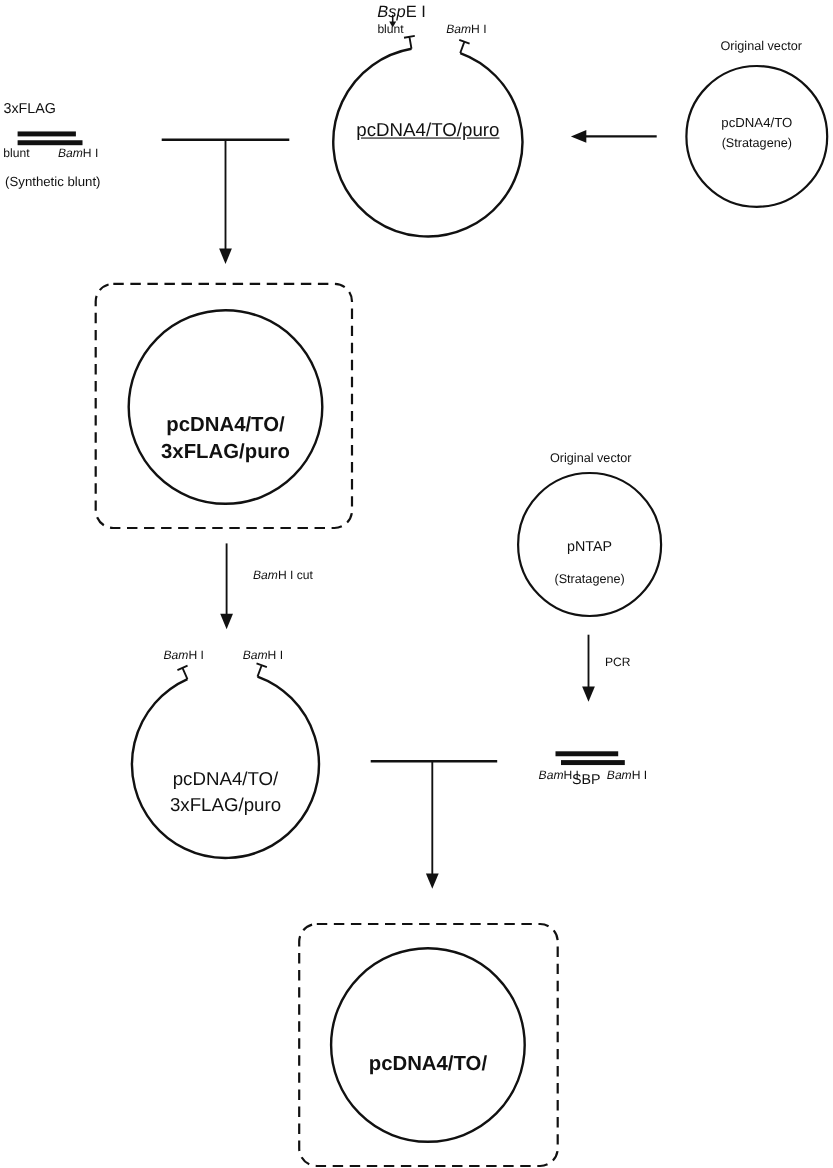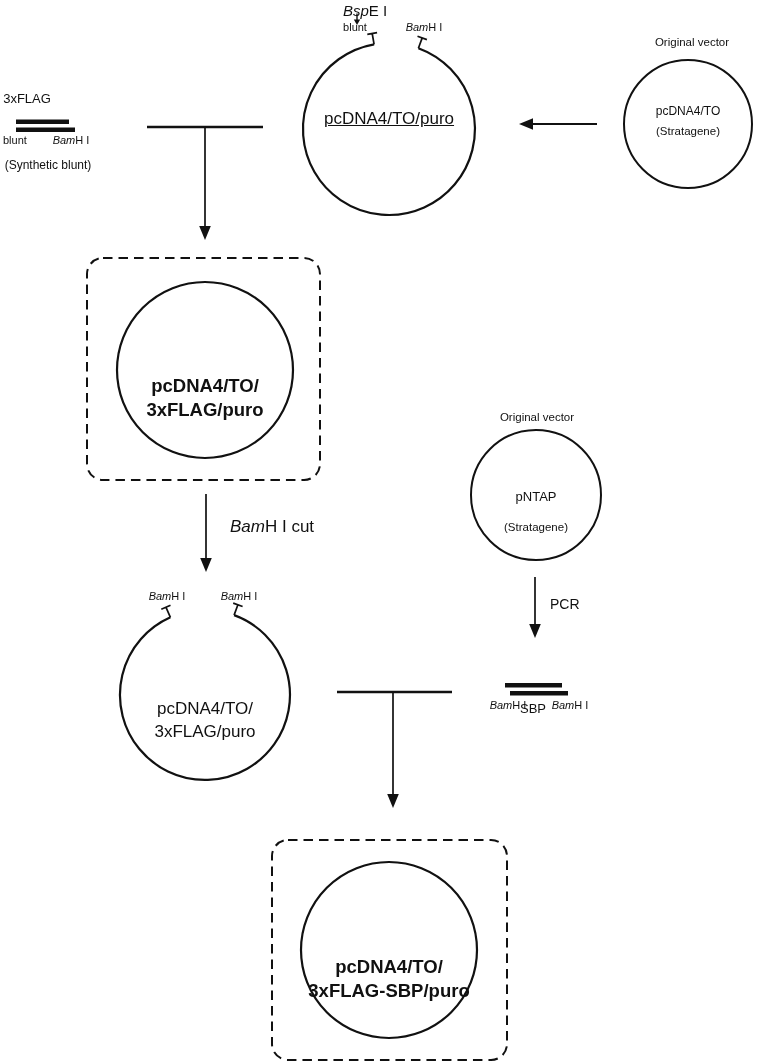--- a/index.html
+++ b/index.html
@@ -107,37 +107,36 @@
   <div class="lbl" style="left:27px; top:92px; font-size:13px;">3xFLAG</div>
   <div class="lbl-left" style="left:3px; top:134px; font-size:11px;">blunt</div>
   <div class="lbl" style="left:71px; top:134px; font-size:11px;"><i>Bam</i><span>H I</span></div>
   <div class="lbl" style="left:48px; top:159px; font-size:12px;">(Synthetic blunt)</div>
 
   <div class="name-block bold" style="left:205px; top:342px; font-size:18.5px; line-height:24px;">
     <div>pcDNA4/TO/</div>
     <div>3xFLAG/puro</div>
   </div>
 
-  <div class="lbl-left" style="left:230px; top:517px; font-size:17px;"><i>Bam</i><span>H I cut</span></div>
+  <div class="lbl-left" style="left:230px; top:517px; font-size:11px;"><i>Bam</i><span>H I cut</span></div>
 
   <div class="lbl" style="left:167px; top:590px; font-size:11px;"><i>Bam</i><span>H I</span></div>
   <div class="lbl" style="left:239px; top:590px; font-size:11px;"><i>Bam</i><span>H I</span></div>
   <div class="name-block" style="left:205px; top:665px; font-size:17px; line-height:23px;">
     <div>pcDNA4/TO/</div>
     <div>3xFLAG/puro</div>
   </div>
 
   <div class="lbl" style="left:537px; top:411px; font-size:11.5px;">Original vector</div>
   <div class="lbl" style="left:536px; top:478px; font-size:13px;margin-top:12px;">pNTAP</div>
   <div class="lbl" style="left:536px; top:497px; font-size:11.5px;margin-top:24px;">(Stratagene)</div>
 
-  <div class="lbl-left" style="left:550px; top:596px; font-size:14px;">PCR</div>
+  <div class="lbl-left" style="left:550px; top:596px; font-size:11px;">PCR</div>
 
   <div class="lbl" style="left:533px; top:658px; font-size:13px;margin-top:44px;">SBP</div>
   <div class="lbl" style="left:508px; top:699px; font-size:11px;"><i>Bam</i><span>H I</span></div>
   <div class="lbl" style="left:570px; top:699px; font-size:11px;"><i>Bam</i><span>H I</span></div>
 
   <div class="name-block bold" style="left:389px; top:923px; font-size:18.5px; line-height:24px;">
     <div>pcDNA4/TO/</div>
-    <div>3xFLAG-SBP/puro</div>
   </div>
 
 </div>
 
 </body></html>

